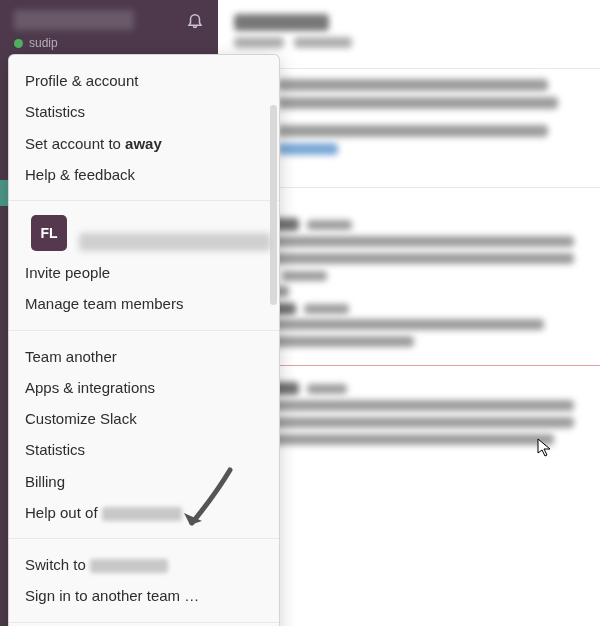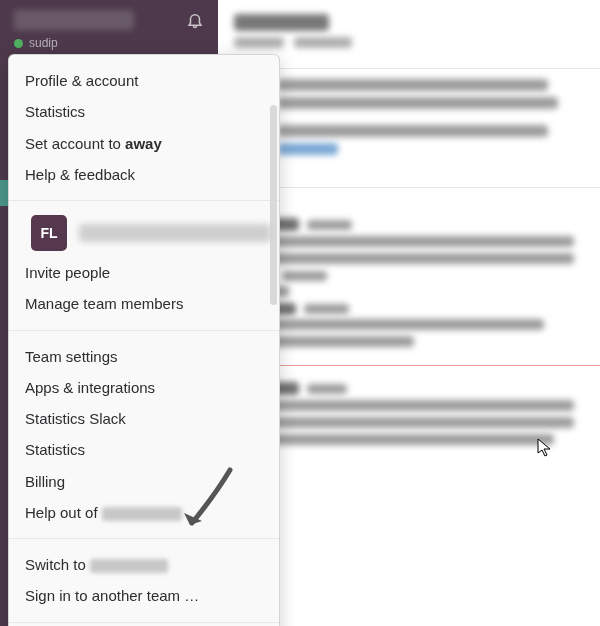--- a/index.html
+++ b/index.html
@@ -137,21 +137,21 @@
     background: #c8c8c8;
     border-radius: 3px;
     filter: blur(2px);
   }
   .menu-sep {
     border-top: 1px solid #e8e8e8;
     margin: 10px 0;
   }
   .menu-team-row {
     display: flex;
-    align-items: center;
+    align-items: flex-end;
     gap: 12px;
     padding: 4px 8px 6px 22px;
   }
   .team-badge {
     width: 36px; height: 36px;
     border-radius: 5px;
     background: #55384e;
     color: #fff;
     font-size: 14px;
     font-weight: 600;
@@ -275,23 +275,23 @@
 
   <div class="menu-team-row">
     <div class="team-badge">FL</div>
     <div class="team-badge-label"></div>
   </div>
   <div class="menu-item">Invite people</div>
   <div class="menu-item">Manage team members</div>
 
   <div class="menu-sep"></div>
 
-  <div class="menu-item">Team settings</div>
+  <div class="menu-item">Team another</div>
   <div class="menu-item">Apps &amp; integrations</div>
-  <div class="menu-item">Statistics Slack</div>
+  <div class="menu-item">Customize Slack</div>
   <div class="menu-item">Statistics</div>
   <div class="menu-item">Billing</div>
   <div class="menu-item">
     <span>Help out of </span><span class="inline-blur" style="width:80px;"></span>
   </div>
 
   <div class="menu-sep"></div>
 
   <div class="menu-item">
     <span>Switch to </span><span class="inline-blur" style="width:78px;"></span>

